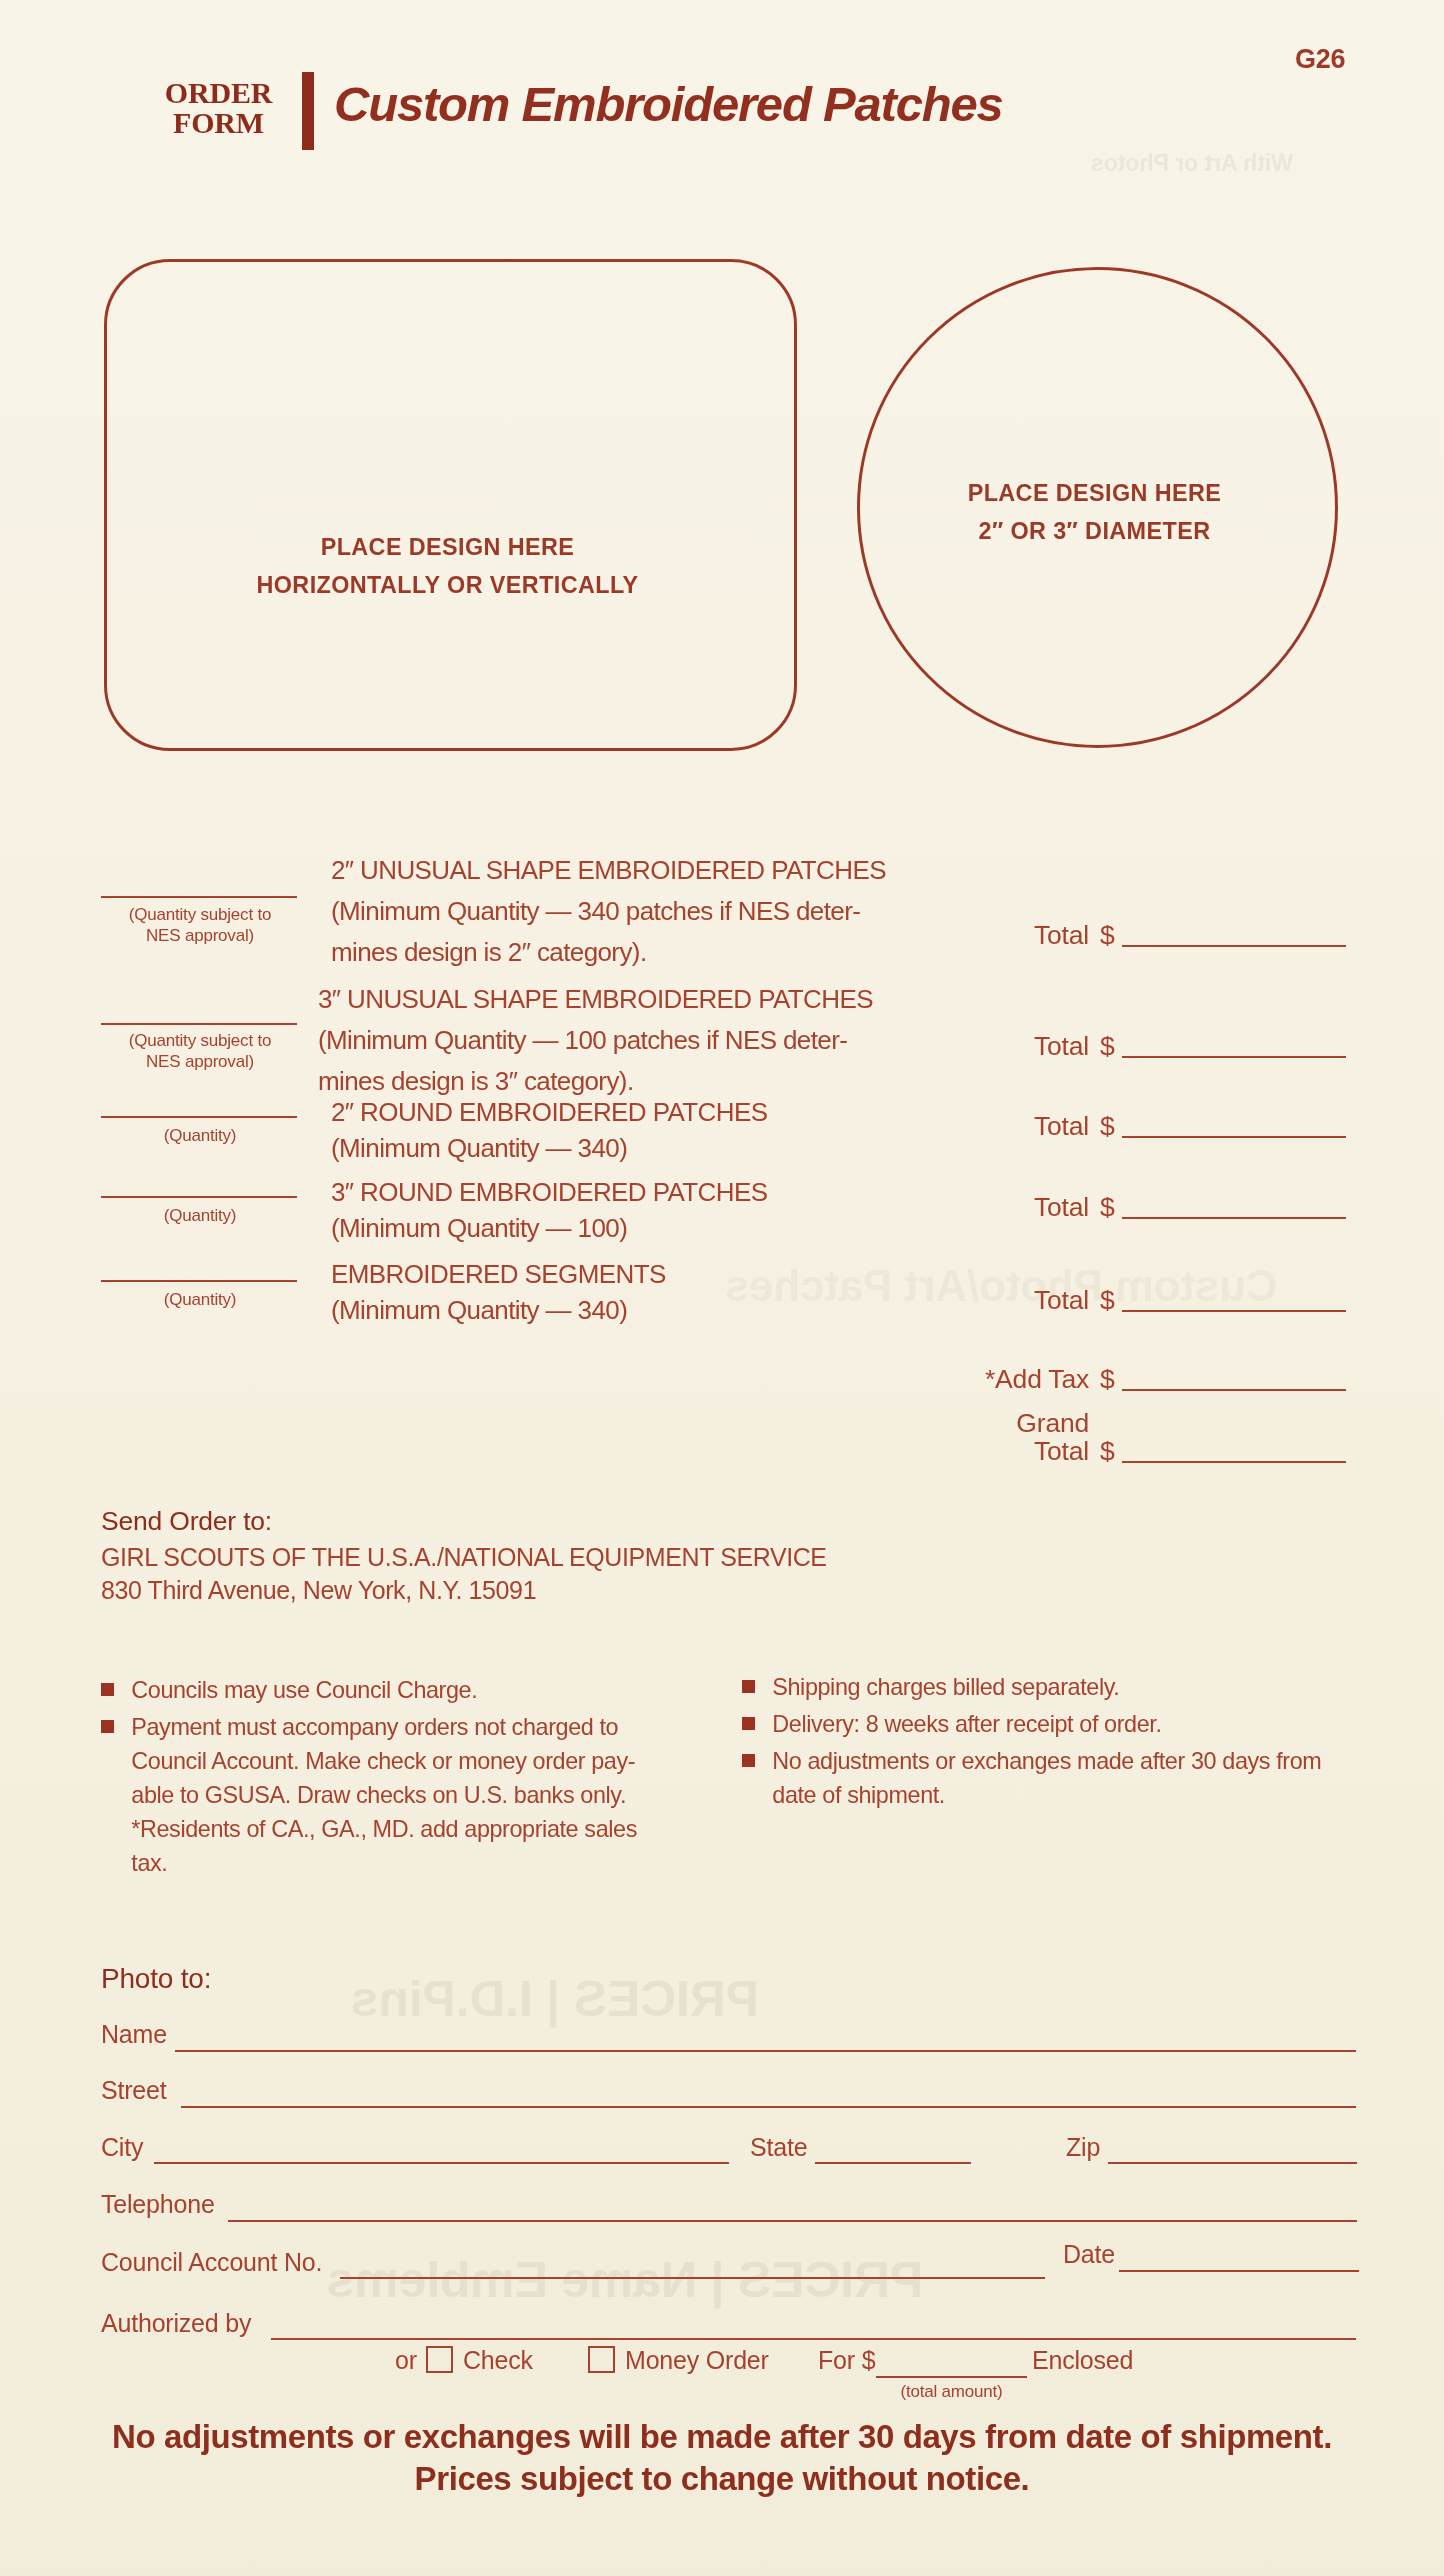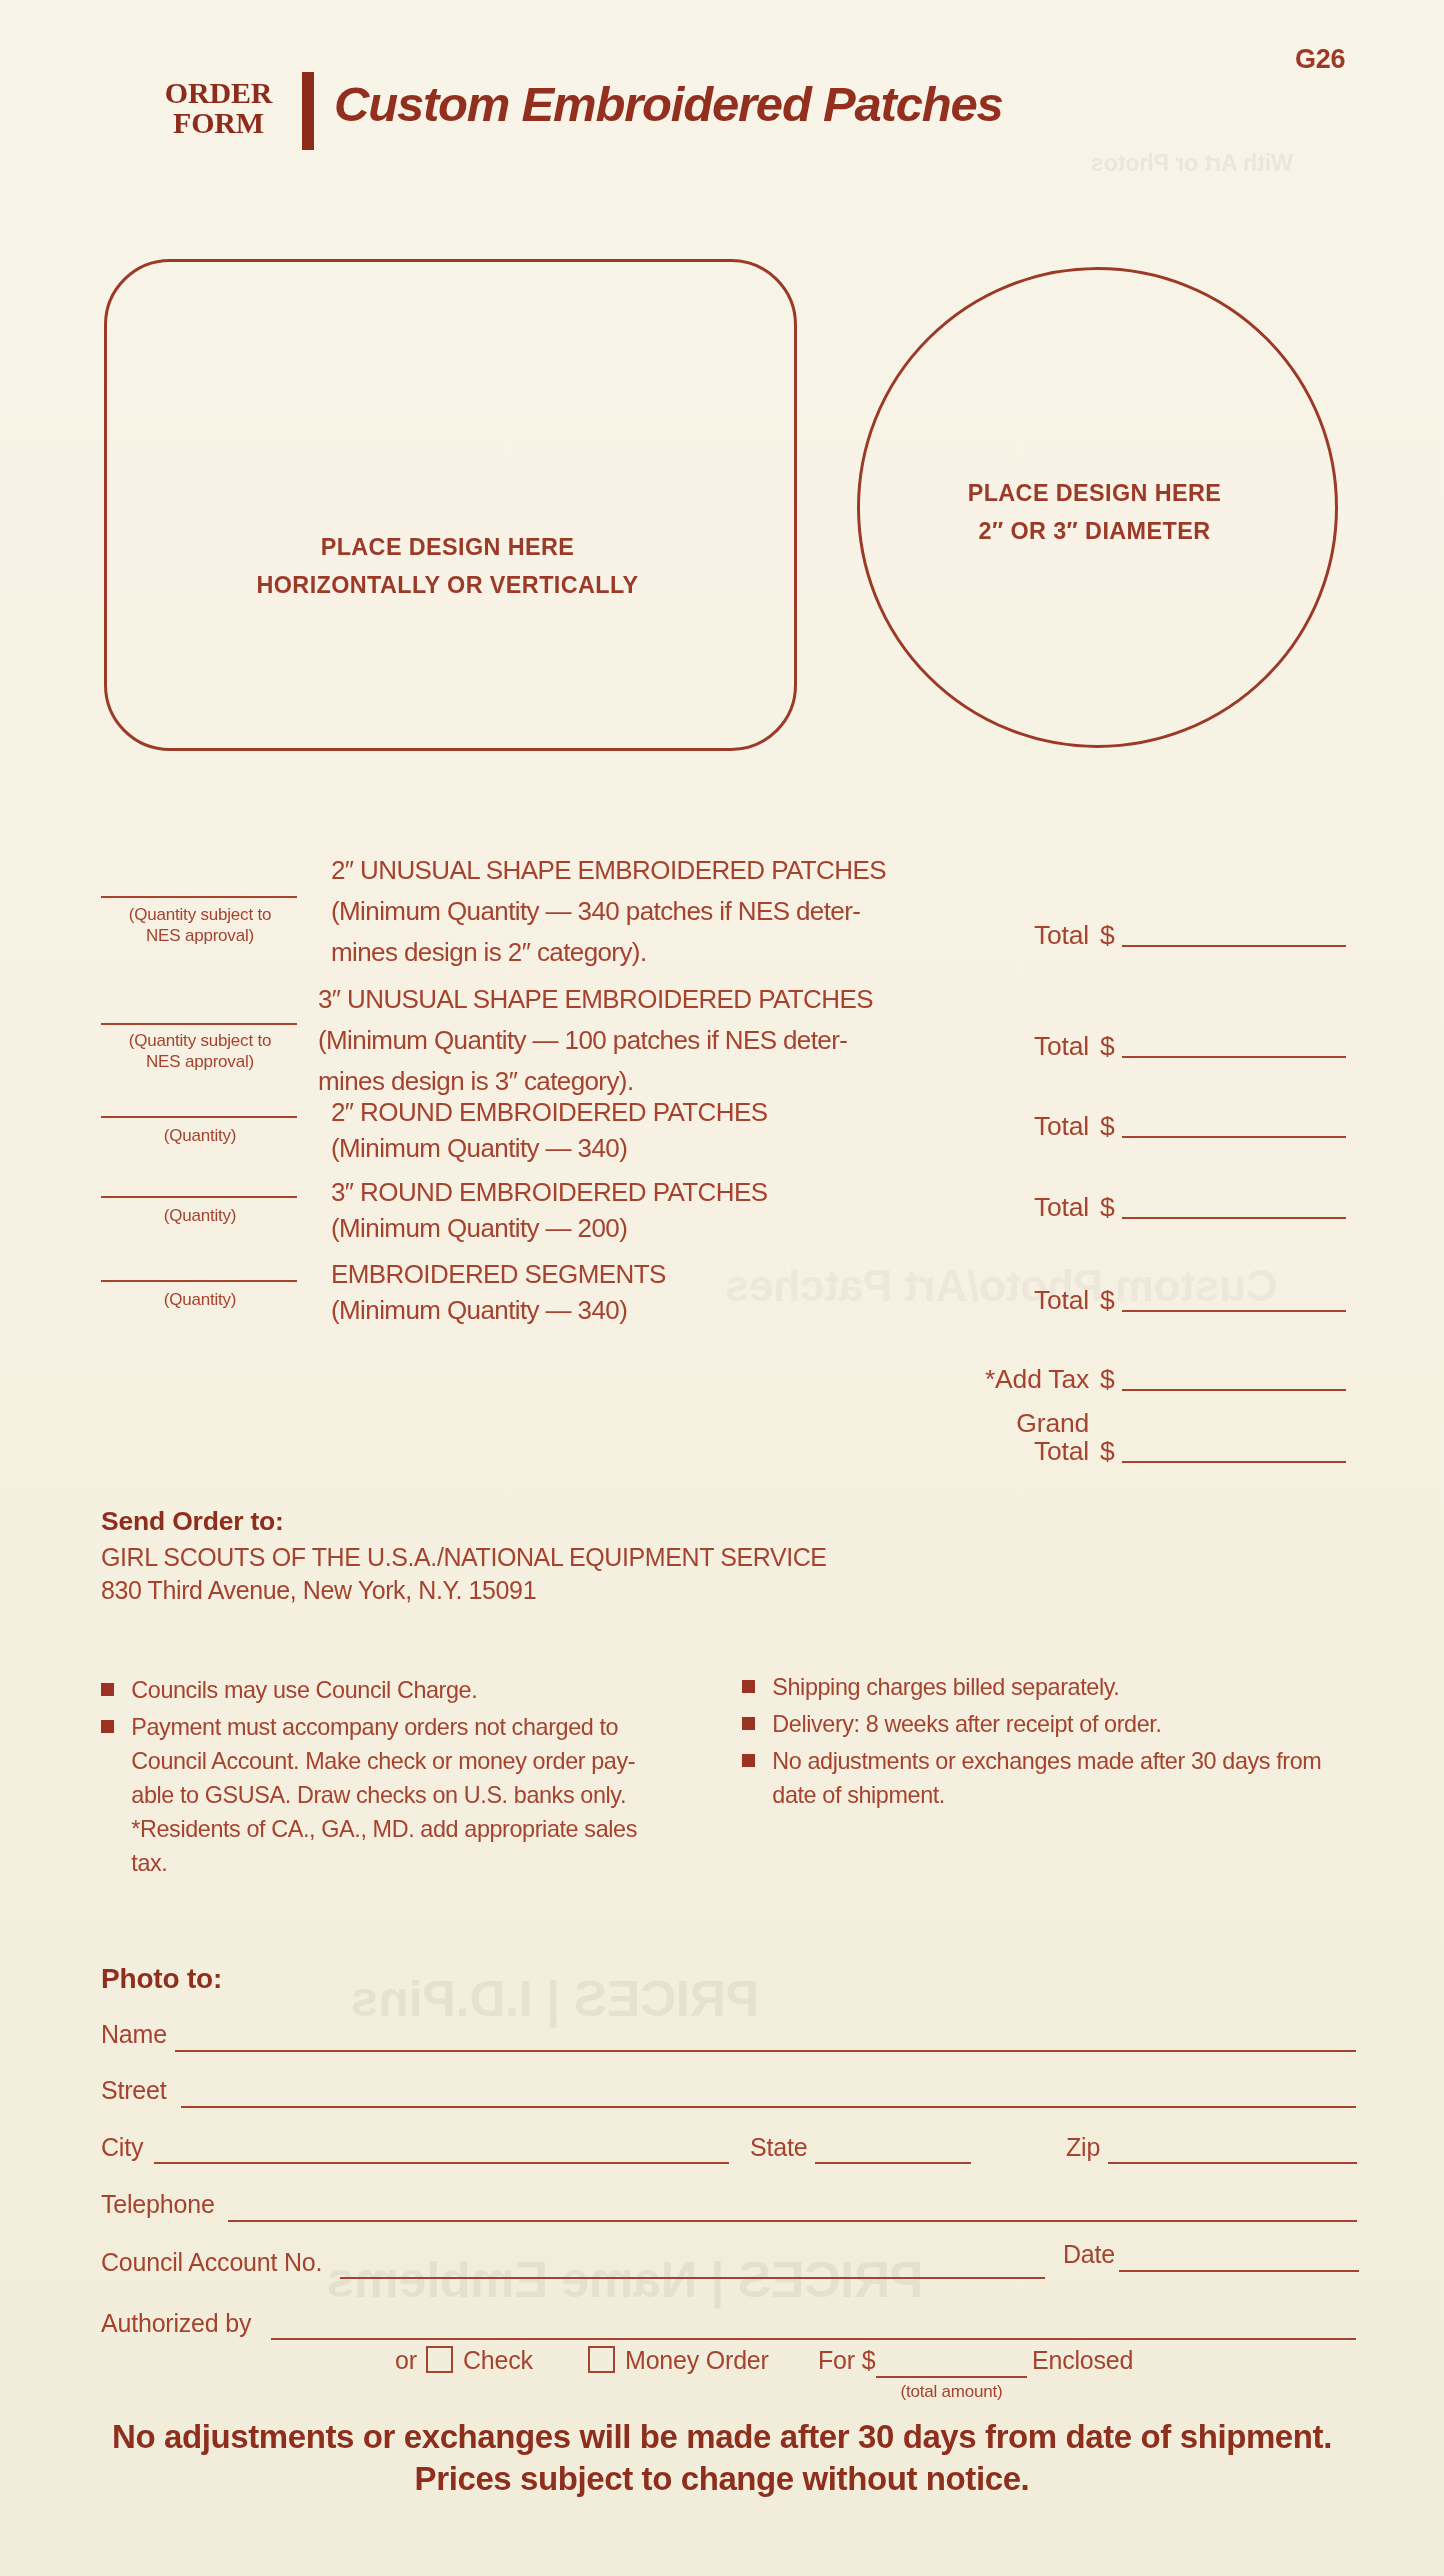--- a/index.html
+++ b/index.html
@@ -1,21 +1,21 @@
 <!DOCTYPE html>
 <html style="font-size:12.5px"><head>
 <meta charset="utf-8">
 <style>
   html,body{margin:0;padding:0;}
   body{background:#e9e4d4;font-family:"Liberation Sans",sans-serif;}
   #page{position:relative;width:1444px;height:2576px;margin:0 auto;overflow:hidden;
         background:linear-gradient(180deg,#f8f4e8 0%,#f6f1e2 45%,#f2ecda 100%);
         color:#a5432f;letter-spacing:-0.2px;}
   .abs{position:absolute;}
-  .bold{font-weight:bold;color:#8e2e1d;}
+  .bold{font-weight:normal;color:#8e2e1d;}
   .pre{white-space:pre-line;}
   .wline{border-bottom:2.3px solid #a5432f;height:0;}
   
   .kicker{font-family:"Liberation Serif",serif;font-weight:bold;font-size:30px;line-height:30px;
           color:#8e2c1b;text-align:center;width:133px;}
   .hbar{width:11.7px;height:78px;background:#8e2c1b;}
   .htitle{font-size:49px;font-weight:bold;color:#932f1e;letter-spacing:-1.2px;white-space:nowrap;font-style:italic;}
   .hcode{font-size:27px;font-weight:600;color:#9c3a28;}
   
   .shape{border:3.1px solid #9c3a28;}
@@ -91,21 +91,21 @@
   <div class="abs qcap pre" style="left:90px;top:1125px;">(Quantity)</div>
   <div class="abs desc2 pre" style="left:331px;top:1094px;width:701px;">2″ ROUND EMBROIDERED PATCHES
 (Minimum Quantity — 340)</div>
   <div class="abs moneyrow" style="top:1111px;">
     <span class="mlab">Total</span><span class="mcur">$</span><span class="mline"></span>
   </div>
 
   <div class="abs wline" style="left:101px;top:1196px;width:196px;"></div>
   <div class="abs qcap pre" style="left:90px;top:1205px;">(Quantity)</div>
   <div class="abs desc2 pre" style="left:331px;top:1174px;width:701px;">3″ ROUND EMBROIDERED PATCHES
-(Minimum Quantity — 200)</div>
+(Minimum Quantity — 100)</div>
   <div class="abs moneyrow" style="top:1192px;">
     <span class="mlab">Total</span><span class="mcur">$</span><span class="mline"></span>
   </div>
 
   <div class="abs wline" style="left:101px;top:1280px;width:196px;"></div>
   <div class="abs qcap pre" style="left:90px;top:1289px;">(Quantity)</div>
   <div class="abs desc2 pre" style="left:331px;top:1256px;width:701px;">EMBROIDERED SEGMENTS
 (Minimum Quantity — 340)</div>
   <div class="abs moneyrow" style="top:1285px;">
     <span class="mlab">Total</span><span class="mcur">$</span><span class="mline"></span>

